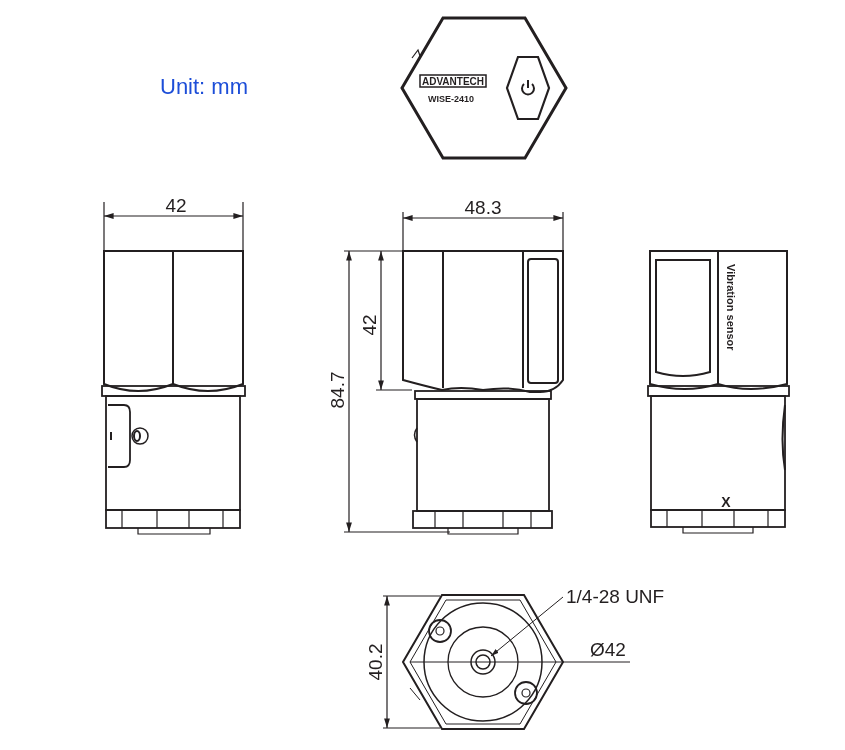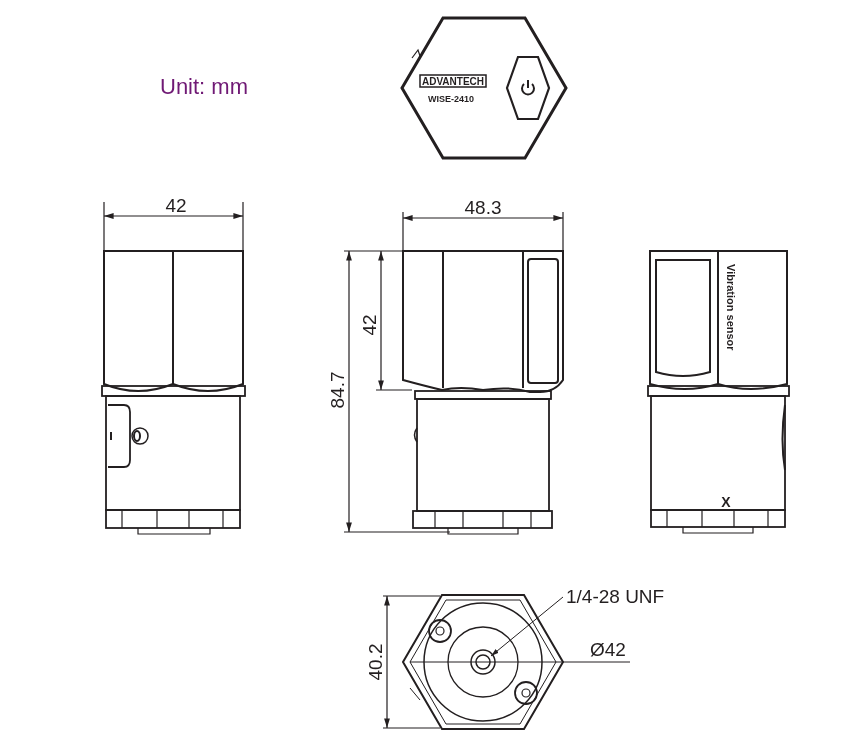--- a/index.html
+++ b/index.html
@@ -1,19 +1,19 @@
 <!DOCTYPE html>
 <html><head>
 <meta charset="utf-8">
 <style>
   html, body { margin:0; padding:0; background:#ffffff; }
   body { width:845px; height:750px; position:relative; overflow:hidden; font-family:"Liberation Sans", sans-serif; }
   svg { position:absolute; left:0; top:0; }
   .dimtxt { font-family:"Liberation Sans", sans-serif; font-size:19px; fill:#231f20; }
-  .unit { position:absolute; left:160px; top:74px; font-size:22px; color:#701a75; font-family:"Liberation Sans", sans-serif; }
+  .unit { position:absolute; left:160px; top:74px; font-size:22px; color:#1d4ed8; font-family:"Liberation Sans", sans-serif; }
 </style>
 </head>
 <body>
 
 <div class="unit">Unit: mm</div>
 
 <svg width="845" height="750" viewBox="0 0 845 750">
   <defs>
     <marker id="arr" viewBox="0 0 10 10" refX="10" refY="5" markerWidth="8" markerHeight="8" orient="auto-start-reverse">
       <path d="M0,2 L10,5 L0,8 z" fill="#231f20"></path>

